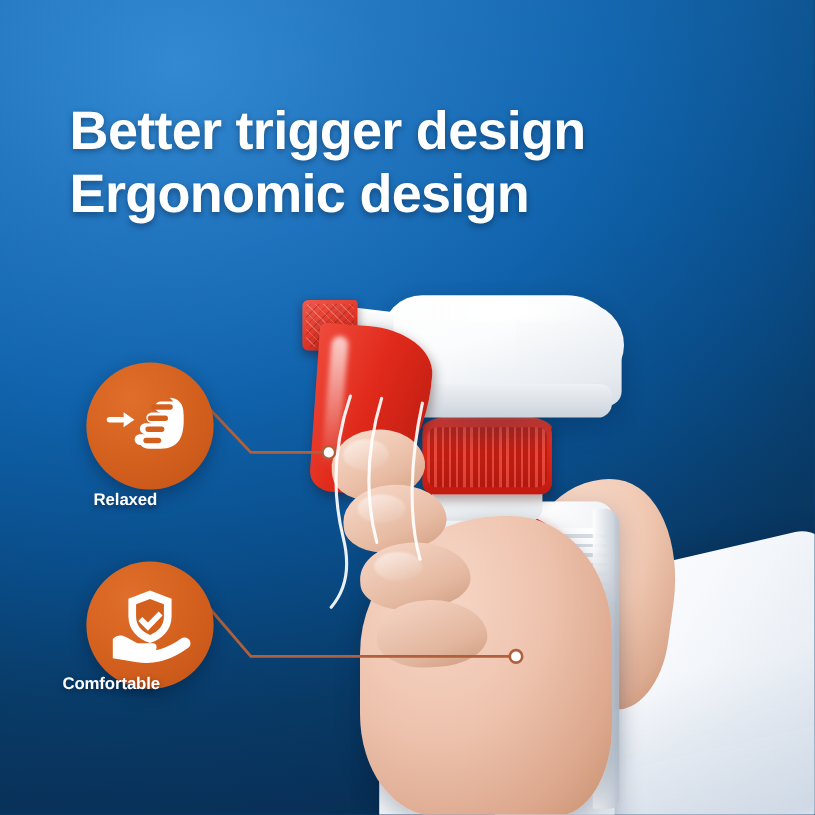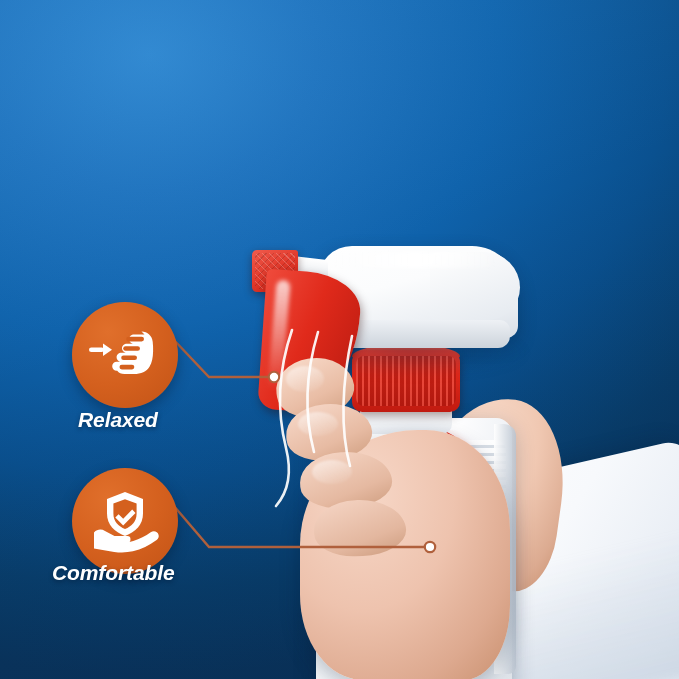--- a/index.html
+++ b/index.html
@@ -30,24 +30,23 @@
   
   .feature{position:absolute;z-index:7;}
   .badge{
     position:absolute;border-radius:50%;
     background:radial-gradient(circle at 34% 28%, #e06f2b 0%, #d4601e 52%, #c25316 100%);
     box-shadow:0 5px 14px rgba(2,25,52,.40);
     display:flex;align-items:center;justify-content:center;
   }
   .badge svg{display:block;}
   .feat-label{
-    position:absolute;color:#ffffff;font-size:21px;font-weight:bold;
+    position:absolute;color:#ffffff;font-size:14px;font-weight:bold;
     letter-spacing:-.1px;text-shadow:0 2px 4px rgba(1,22,48,.5);
     white-space:nowrap;
-    font-style:italic;
   }
 
   #feat-relaxed .badge{left:72px;top:302px;width:106px;height:106px;}
   #feat-relaxed .feat-label{left:78px;top:408px;}
   #feat-comfortable .badge{left:72px;top:468px;width:106px;height:106px;}
   #feat-comfortable .feat-label{left:52px;top:561px;}
 
   
   .connectors{position:absolute;inset:0;z-index:5;pointer-events:none;}
 
@@ -374,15 +373,17 @@
                    c -7.4 5.3 -15.2 9.4 -23.7 11.3
                    c -6 1.3 -12.2 1.5 -18.7 0.6
                    L 6 60.6 Z"></path>
         </g>
       </svg>
     </div>
     <div class="feat-label">Comfortable</div>
   </div>
 
   <div class="headline">
+    <span>Better trigger design</span>
+    <span class="l2">Ergonomic design</span>
   </div>
 
 </div>
 
 </body></html>

